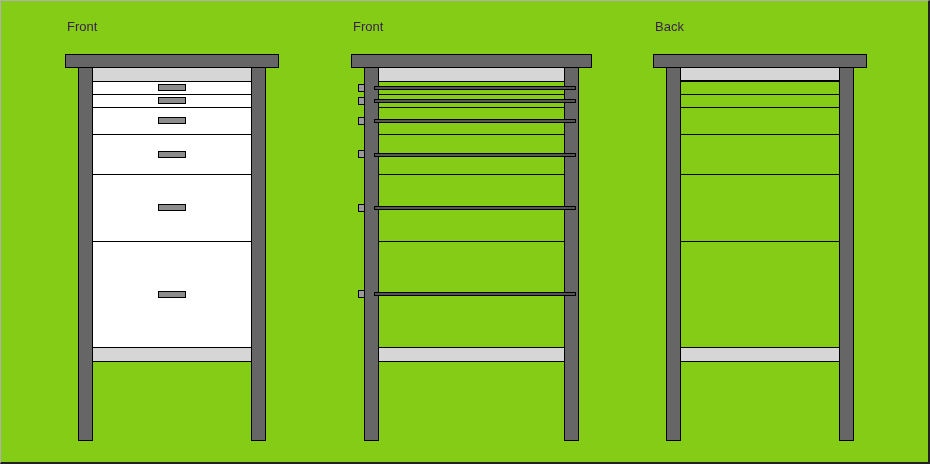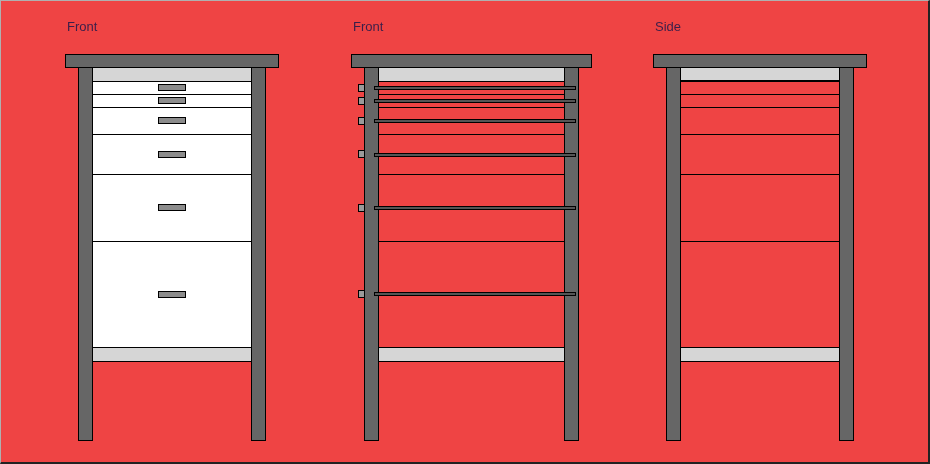--- a/index.html
+++ b/index.html
@@ -1,35 +1,35 @@
 <!DOCTYPE html>
 <html><head>
 <meta charset="utf-8">
 <style>
   html,body{margin:0;padding:0;background:#fff;}
   .frame{position:relative;width:930px;height:464px;box-sizing:border-box;
     border-top:1px solid #b0b0b0;border-left:1px solid #b0b0b0;
-    border-right:2px solid #222;border-bottom:2px solid #222;background:#ef4444;overflow:hidden;}
+    border-right:2px solid #222;border-bottom:2px solid #222;background:#84cc16;overflow:hidden;}
   .label{position:absolute;font-family:"Liberation Sans",sans-serif;font-size:13px;color:#3a1f4a;}
   .abs{position:absolute;box-sizing:border-box;}
   .dark{background:#666;border:1px solid #000;}
   .light{background:#d6d6d6;border:1px solid #000;}
   .line{height:1px;background:#000;}
   .handle{background:#8c8c8c;border:1px solid #000;}
   .rail{background:#555;border:1px solid #000;}
   .knob{background:#9a9a9a;border:1px solid #000;}
 </style>
 </head>
 <body>
 
 <div class="frame">
 
   <div class="label" style="left:66px;top:18px;">Front</div>
   <div class="label" style="left:352px;top:18px;">Front</div>
-  <div class="label" style="left:654px;top:18px;">Side</div>
+  <div class="label" style="left:654px;top:18px;">Back</div>
 
   <div>
     <div class="abs light" style="left:90px;top:65px;width:162px;height:16px;"></div>
     <div class="abs" style="left:90px;top:80px;width:162px;height:266px;background:#fff;"></div>
     <div class="abs line" style="left:90px;top:80px;width:162px;"></div>
     <div class="abs line" style="left:90px;top:93px;width:162px;"></div>
     <div class="abs line" style="left:90px;top:106px;width:162px;"></div>
     <div class="abs line" style="left:90px;top:133px;width:162px;"></div>
     <div class="abs line" style="left:90px;top:173px;width:162px;"></div>
     <div class="abs line" style="left:90px;top:240px;width:162px;"></div>

